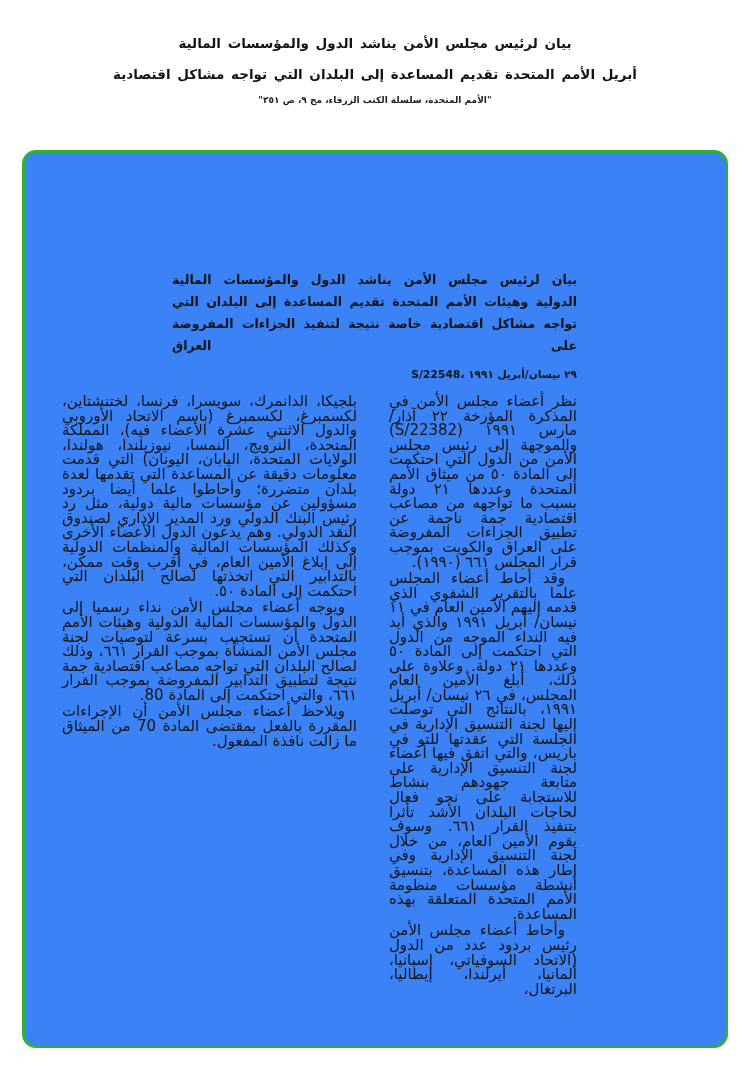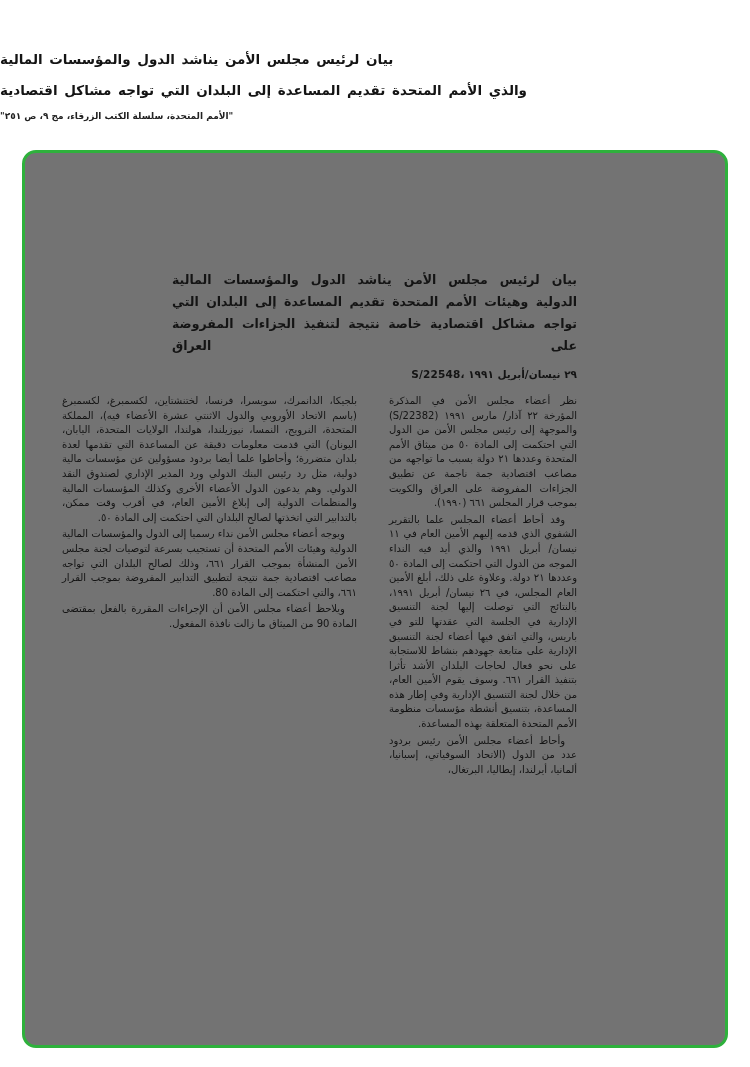--- a/index.html
+++ b/index.html
@@ -3,77 +3,77 @@
 <meta charset="utf-8">
 <style>
   * { margin:0; padding:0; box-sizing:border-box; }
   html,body { background:#ffffff; }
   body {
     width:750px; height:1067px;
     position:relative; overflow:hidden;
     font-family:"DejaVu Sans", sans-serif;
     color:#141414;
   }
-  .page-header { text-align:left; padding-top:52px; direction:rtl; }
+  .page-header { text-align:center; padding-top:36px; direction:rtl; }
   .hline {
     font-weight:bold; font-size:13.5px; line-height:1.15;
     margin-bottom:15px; word-spacing:2px;
   }
   .attribution { font-size:9px; font-weight:bold; margin-top:-2px; color:#222; }
 
   .green-box {
     position:absolute; left:22px; top:150px;
     width:706px; height:898px;
     border:3px solid var(--border_green, #2eb13c);
-    border-radius:14px; background:#737373;
+    border-radius:14px; background:#3b82f6;
     direction:rtl; overflow:hidden;
   }
   .content { width:515px; margin:116px 148px 0 37px; direction:rtl; }
 
   .doc-title {
     width:405px; font-weight:bold; font-size:12.5px;
     line-height:22px; text-align:justify; text-align-last:justify;
     word-spacing:3px;
   }
   .doc-ref {
     width:405px; margin-top:11px; text-align:right;
     direction:ltr; font-size:10.5px; font-weight:bold; letter-spacing:0.2px;
   }
 
   .columns { display:flex; direction:rtl; margin-top:14px; }
-  .col { font-size:10px; line-height:14.6px; text-align:justify; }
+  .col { font-size:15px; line-height:14.6px; text-align:justify; }
   .col p { margin:0 0 2px 0; text-indent:12px; }
   .col-right { width:190px; margin-left:32px; }
   .col-left  { width:298px; }
   .col-right p:first-child { text-indent:0; }
   .col-left  p:first-child { text-indent:0; }
 </style>
 </head>
 <body>
 
 <div class="page">
 
   <header class="page-header">
     <div class="hline">بيان لرئيس مجلس الأمن يناشد الدول والمؤسسات المالية</div>
-    <div class="hline">والذي الأمم المتحدة تقديم المساعدة إلى البلدان التي تواجه مشاكل اقتصادية</div>
+    <div class="hline">أبريل الأمم المتحدة تقديم المساعدة إلى البلدان التي تواجه مشاكل اقتصادية</div>
     <div class="attribution">"الأمم المتحدة، سلسلة الكتب الزرقاء، مج ٩، ص ٢٥١"</div>
   </header>
 
   <div class="green-box">
     <div class="content">
       <div class="doc-title">بيان لرئيس مجلس الأمن يناشد الدول والمؤسسات المالية الدولية وهيئات الأمم المتحدة تقديم المساعدة إلى البلدان التي تواجه مشاكل اقتصادية خاصة نتيجة لتنفيذ الجزاءات المفروضة على العراق</div>
       <div class="doc-ref">S/22548، ٢٩ نيسان/أبريل ١٩٩١</div>
       <div class="columns">
         <div class="col col-right">
             <p>نظر أعضاء مجلس الأمن في المذكرة المؤرخة ٢٢ آذار/ مارس ١٩٩١ (S/22382) والموجهة إلى رئيس مجلس الأمن من الدول التي احتكمت إلى المادة ٥٠ من ميثاق الأمم المتحدة وعددها ٢١ دولة بسبب ما تواجهه من مصاعب اقتصادية جمة ناجمة عن تطبيق الجزاءات المفروضة على العراق والكويت بموجب قرار المجلس ٦٦١ (١٩٩٠).</p>
             <p>وقد أحاط أعضاء المجلس علما بالتقرير الشفوي الذي قدمه إليهم الأمين العام في ١١ نيسان/ أبريل ١٩٩١ والذي أيد فيه النداء الموجه من الدول التي احتكمت إلى المادة ٥٠ وعددها ٢١ دولة. وعلاوة على ذلك، أبلغ الأمين العام المجلس، في ٢٦ نيسان/ أبريل ١٩٩١، بالنتائج التي توصلت إليها لجنة التنسيق الإدارية في الجلسة التي عقدتها للتو في باريس، والتي اتفق فيها أعضاء لجنة التنسيق الإدارية على متابعة جهودهم بنشاط للاستجابة على نحو فعال لحاجات البلدان الأشد تأثرا بتنفيذ القرار ٦٦١. وسوف يقوم الأمين العام، من خلال لجنة التنسيق الإدارية وفي إطار هذه المساعدة، بتنسيق أنشطة مؤسسات منظومة الأمم المتحدة المتعلقة بهذه المساعدة.</p>
             <p>وأحاط أعضاء مجلس الأمن رئيس بردود عدد من الدول (الاتحاد السوفياتي، إسبانيا، ألمانيا، أيرلندا، إيطاليا، البرتغال،</p>
           </div>
         <div class="col col-left">
             <p>بلجيكا، الدانمرك، سويسرا، فرنسا، لختنشتاين، لكسمبرغ، لكسمبرغ (باسم الاتحاد الأوروبي والدول الاثنتي عشرة الأعضاء فيه)، المملكة المتحدة، النرويج، النمسا، نيوزيلندا، هولندا، الولايات المتحدة، اليابان، اليونان) التي قدمت معلومات دقيقة عن المساعدة التي تقدمها لعدة بلدان متضررة؛ وأحاطوا علما أيضا بردود مسؤولين عن مؤسسات مالية دولية، مثل رد رئيس البنك الدولي ورد المدير الإداري لصندوق النقد الدولي. وهم يدعون الدول الأعضاء الأخرى وكذلك المؤسسات المالية والمنظمات الدولية إلى إبلاغ الأمين العام، في أقرب وقت ممكن، بالتدابير التي اتخذتها لصالح البلدان التي احتكمت إلى المادة ٥٠.</p>
             <p>ويوجه أعضاء مجلس الأمن نداء رسميا إلى الدول والمؤسسات المالية الدولية وهيئات الأمم المتحدة أن تستجيب بسرعة لتوصيات لجنة مجلس الأمن المنشأة بموجب القرار ٦٦١، وذلك لصالح البلدان التي تواجه مصاعب اقتصادية جمة نتيجة لتطبيق التدابير المفروضة بموجب القرار ٦٦١، والتي احتكمت إلى المادة 80.</p>
-            <p>ويلاحظ أعضاء مجلس الأمن أن الإجراءات المقررة بالفعل بمقتضى المادة 90 من الميثاق ما زالت نافذة المفعول.</p>
+            <p>ويلاحظ أعضاء مجلس الأمن أن الإجراءات المقررة بالفعل بمقتضى المادة 70 من الميثاق ما زالت نافذة المفعول.</p>
           </div>
       </div>
     </div>
   </div>
 
 </div>
 
 </body></html>

